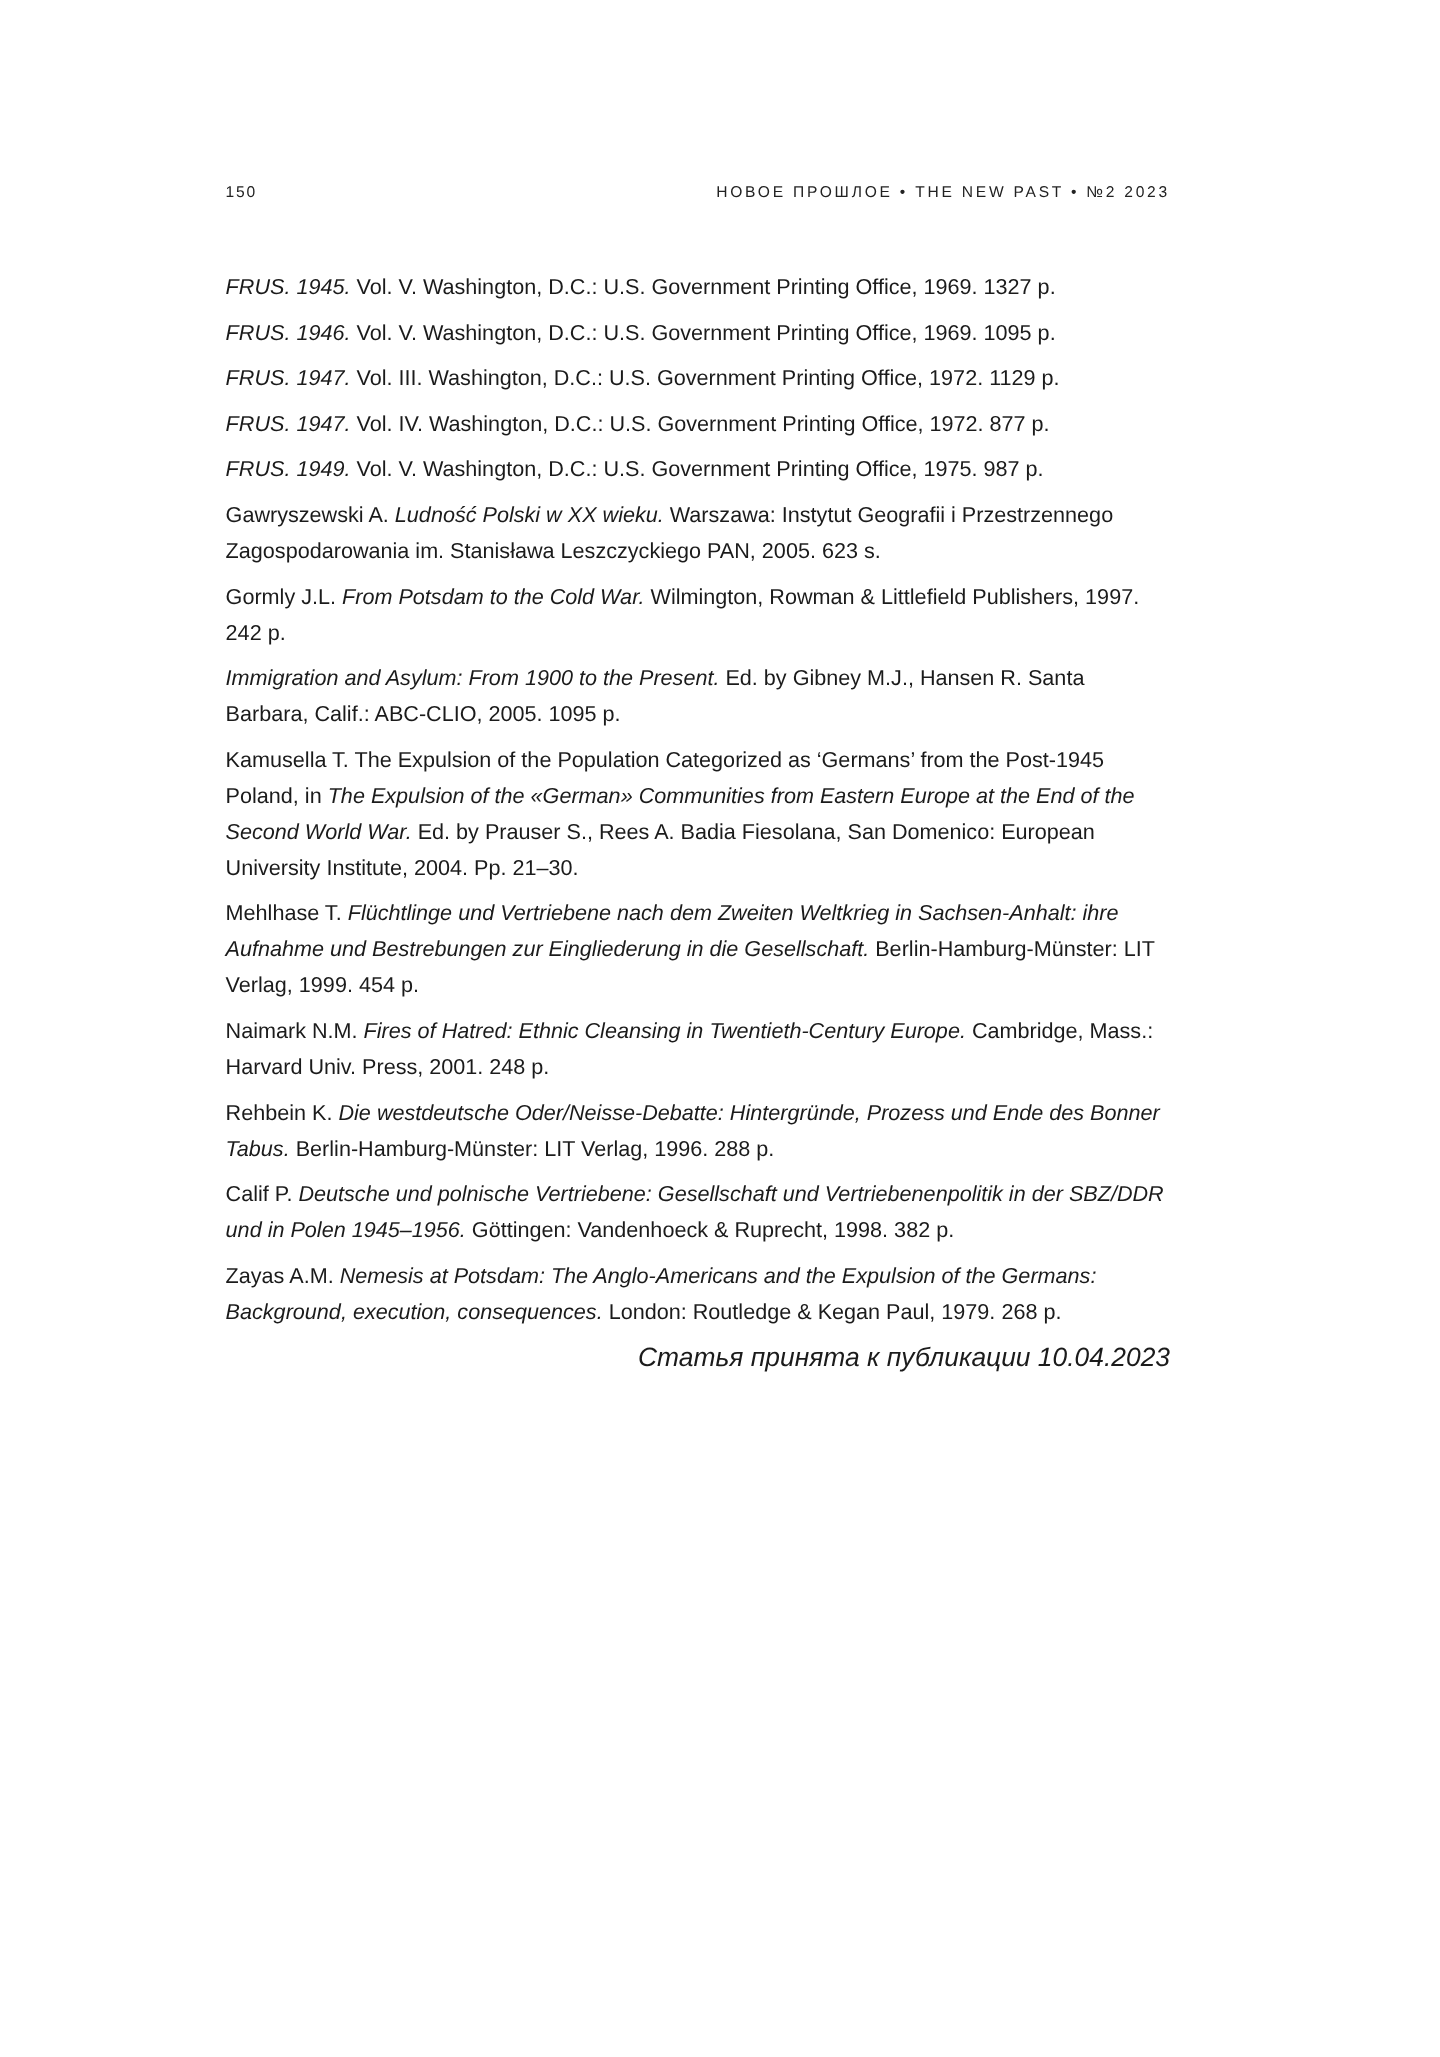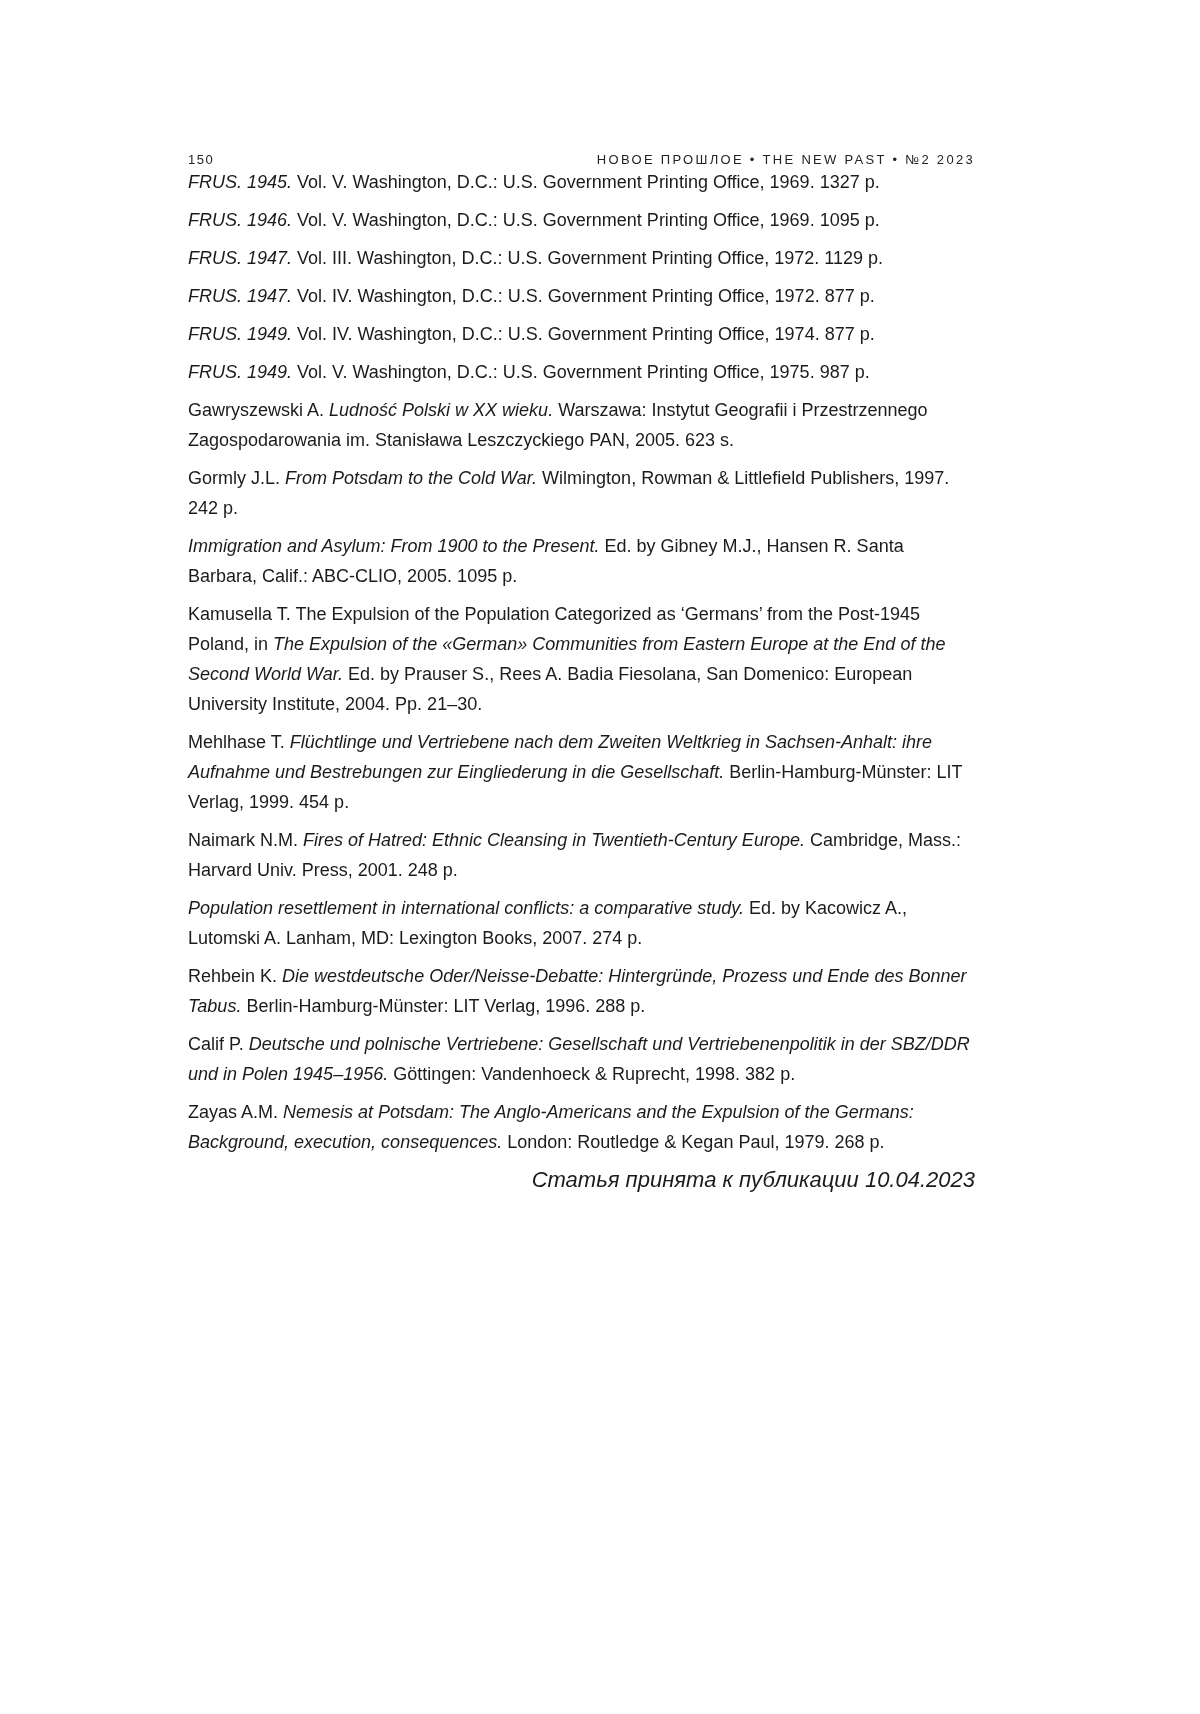--- a/index.html
+++ b/index.html
@@ -28,20 +28,21 @@
   .page-number {
     letter-spacing: 1.5px;
     font-weight: 400;
   }
   .journal-title {
     letter-spacing: 2.3px;
     font-weight: 400;
     white-space: nowrap;
   }
   .references {
+    margin-top: 57px;
   }
   .ref {
     font-size: 18px;
     line-height: 30px;
     margin: 0 0 8px 0;
     text-align: left;
     color: #1b1b1b;
   }
   .it { font-style: italic; }
   .acceptance {
@@ -61,29 +62,27 @@
   <header class="page-header">
     <span class="page-number">150</span>
     <span class="journal-title">НОВОЕ ПРОШЛОЕ • THE NEW PAST • №2 2023</span>
   </header>
 
   <main class="references">
       <p class="ref"><span class="it">FRUS. 1945.</span><span> Vol. V. Washington, D.C.: U.S. Government Printing Office, 1969. 1327 p.</span></p>
       <p class="ref"><span class="it">FRUS. 1946.</span><span> Vol. V. Washington, D.C.: U.S. Government Printing Office, 1969. 1095 p.</span></p>
       <p class="ref"><span class="it">FRUS. 1947.</span><span> Vol. III. Washington, D.C.: U.S. Government Printing Office, 1972. 1129 p.</span></p>
       <p class="ref"><span class="it">FRUS. 1947.</span><span> Vol. IV. Washington, D.C.: U.S. Government Printing Office, 1972. 877 p.</span></p>
-      <p class="ref"><span class="it">FRUS. 1949.</span><span> Vol. IV. Washington, D.C.: U.S. Government Printing Office, 1974. 877 p.</span></p>
       <p class="ref"><span class="it">FRUS. 1949.</span><span> Vol. V. Washington, D.C.: U.S. Government Printing Office, 1975. 987 p.</span></p>
       <p class="ref"><span>Gawryszewski A. </span><span class="it">Ludność Polski w XX wieku.</span><span> Warszawa: Instytut Geografii i Przestrzennego Zagospodarowania im. Stanisława Leszczyckiego PAN, 2005. 623 s.</span></p>
       <p class="ref"><span>Gormly J.L. </span><span class="it">From Potsdam to the Cold War.</span><span> Wilmington, Rowman &amp; Littlefield Publishers, 1997. 242 p.</span></p>
       <p class="ref"><span class="it">Immigration and Asylum: From 1900 to the Present.</span><span> Ed. by Gibney M.J., Hansen R. Santa Barbara, Calif.: ABC-CLIO, 2005. 1095 p.</span></p>
       <p class="ref"><span>Kamusella T. The Expulsion of the Population Categorized as ‘Germans’ from the Post-1945 Poland, in </span><span class="it">The Expulsion of the «German» Communities from Eastern Europe at the End of the Second World War.</span><span> Ed. by Prauser S., Rees A. Badia Fiesolana, San Domenico: European University Institute, 2004. Pp. 21–30.</span></p>
       <p class="ref"><span>Mehlhase T. </span><span class="it">Flüchtlinge und Vertriebene nach dem Zweiten Weltkrieg in Sachsen-Anhalt: ihre Aufnahme und Bestrebungen zur Eingliederung in die Gesellschaft.</span><span> Berlin-Hamburg-Münster: LIT Verlag, 1999. 454 p.</span></p>
       <p class="ref"><span>Naimark N.M. </span><span class="it">Fires of Hatred: Ethnic Cleansing in Twentieth-Century Europe.</span><span> Cambridge, Mass.: Harvard Univ. Press, 2001. 248 p.</span></p>
-      <p class="ref"><span class="it">Population resettlement in international conflicts: a comparative study.</span><span> Ed. by Kacowicz A., Lutomski A. Lanham, MD: Lexington Books, 2007. 274 p.</span></p>
       <p class="ref"><span>Rehbein K. </span><span class="it">Die westdeutsche Oder/Neisse-Debatte: Hintergründe, Prozess und Ende des Bonner Tabus.</span><span> Berlin-Hamburg-Münster: LIT Verlag, 1996. 288 p.</span></p>
       <p class="ref"><span>Calif P. </span><span class="it">Deutsche und polnische Vertriebene: Gesellschaft und Vertriebenenpolitik in der SBZ/DDR und in Polen 1945–1956.</span><span> Göttingen: Vandenhoeck &amp; Ruprecht, 1998. 382 p.</span></p>
       <p class="ref"><span>Zayas A.M. </span><span class="it">Nemesis at Potsdam: The Anglo-Americans and the Expulsion of the Germans: Background, execution, consequences.</span><span> London: Routledge &amp; Kegan Paul, 1979. 268 p.</span></p>
     </main>
 
   <p class="acceptance">Статья принята к публикации 10.04.2023</p>
 
 </div>
 
 </body></html>

